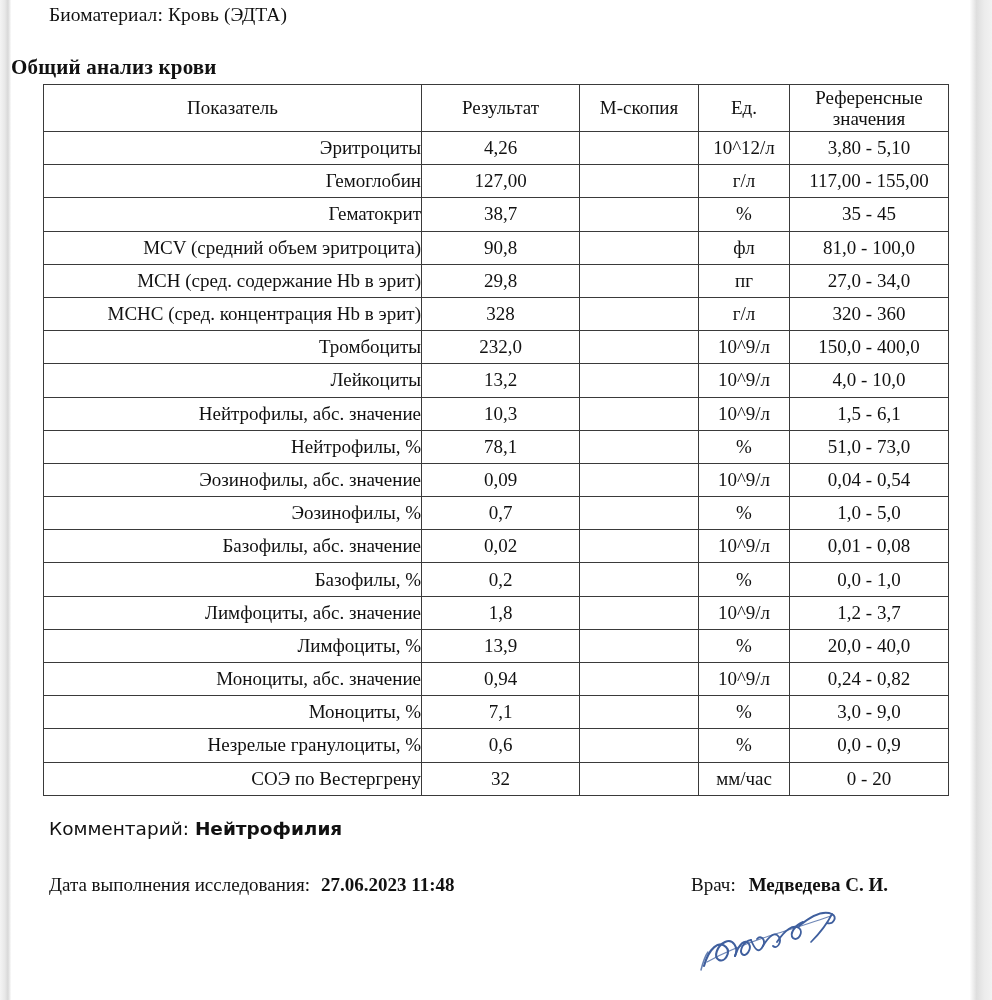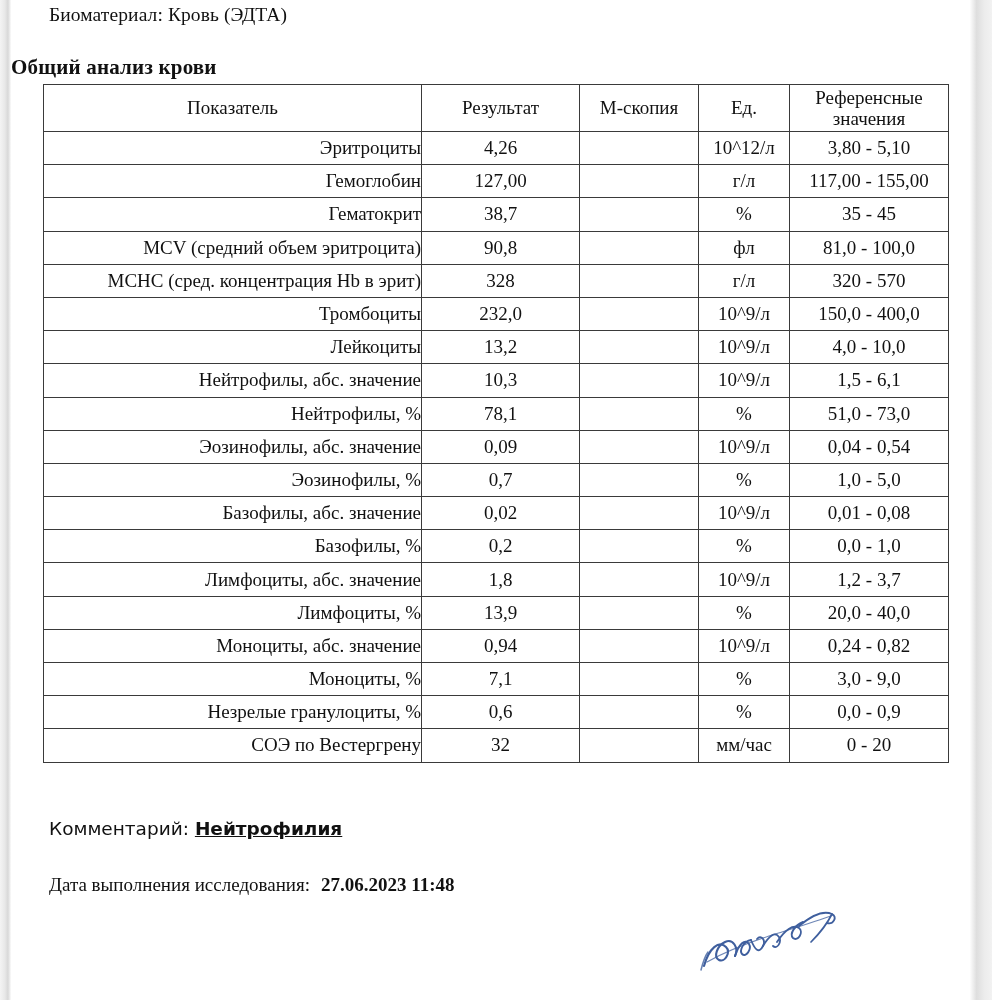--- a/index.html
+++ b/index.html
@@ -104,21 +104,21 @@
   .abnormal { font-weight: bold; }
 
   .comment {
     position: absolute;
     left: 38px;
     top: 818px;
     font-family: "DejaVu Sans", "Liberation Sans", sans-serif;
     font-size: 18.5px;
     white-space: nowrap;
   }
-  .comment b { font-weight: bold; text-decoration: underline; }
+  .comment b { font-weight: bold; }
 
   .date-line {
     position: absolute;
     left: 38px;
     top: 874px;
     font-size: 19px;
     white-space: nowrap;
   }
   .date-line .val { font-weight: bold; margin-left: 11px; }
 
@@ -194,25 +194,32 @@
           <td class="c-ref">35 - 45</td>
         </tr>
         <tr>
           <td class="c-name">MCV (средний объем эритроцита)</td>
           <td class="c-result">90,8</td>
           <td class="c-micro"></td>
           <td class="c-unit">фл</td>
           <td class="c-ref">81,0 - 100,0</td>
         </tr>
         <tr>
+          <td class="c-name">MCH (сред. содержание Hb в эрит)</td>
+          <td class="c-result">29,8</td>
+          <td class="c-micro"></td>
+          <td class="c-unit">пг</td>
+          <td class="c-ref">27,0 - 34,0</td>
+        </tr>
+        <tr>
           <td class="c-name">MCHC (сред. концентрация  Hb в эрит)</td>
           <td class="c-result">328</td>
           <td class="c-micro"></td>
           <td class="c-unit">г/л</td>
-          <td class="c-ref">320 - 570</td>
+          <td class="c-ref">320 - 360</td>
         </tr>
         <tr>
           <td class="c-name">Тромбоциты</td>
           <td class="c-result">232,0</td>
           <td class="c-micro"></td>
           <td class="c-unit">10^9/л</td>
           <td class="c-ref">150,0 - 400,0</td>
         </tr>
         <tr>
           <td class="c-name">Лейкоциты</td>
@@ -310,20 +317,23 @@
 
   <div class="comment">
     <span>Комментарий:</span>
     <b>Нейтрофилия</b>
   </div>
 
   <div class="date-line">
     <span>Дата выполнения исследования:</span><span class="val">27.06.2023 11:48</span>
   </div>
 
+  <div class="doctor-line">
+    <span>Врач:</span><span class="name">Медведева С. И.</span>
+  </div>
 
   <svg class="signature" viewBox="0 0 180 80">
     <g fill="none" stroke="#3f5f9e" stroke-linecap="round" stroke-linejoin="round">
       <path d="M5 66 C10 48, 20 40, 27 47 C32 52, 26 63, 20 60 C14 57, 18 46, 26 42 C34 38, 40 48, 36 56" stroke-width="2.1"></path>
       <path d="M36 56 C40 44, 46 38, 50 44 C53 49, 47 58, 43 54 C40 50, 45 41, 52 40" stroke-width="1.9"></path>
       <path d="M52 40 C56 50, 60 54, 64 46 C67 40, 62 34, 58 39" stroke-width="1.8"></path>
       <path d="M64 46 C70 36, 76 31, 80 37 C83 42, 78 50, 74 46" stroke-width="1.8"></path>
       <path d="M78 42 C86 30, 94 24, 100 28 C105 32, 99 42, 94 38 C90 34, 96 25, 104 22" stroke-width="1.9"></path>
       <path d="M100 26 C112 16, 124 10, 133 14 C139 17, 134 25, 128 23" stroke-width="1.9"></path>
       <path d="M133 14 C128 24, 120 34, 112 42" stroke-width="1.7"></path>

